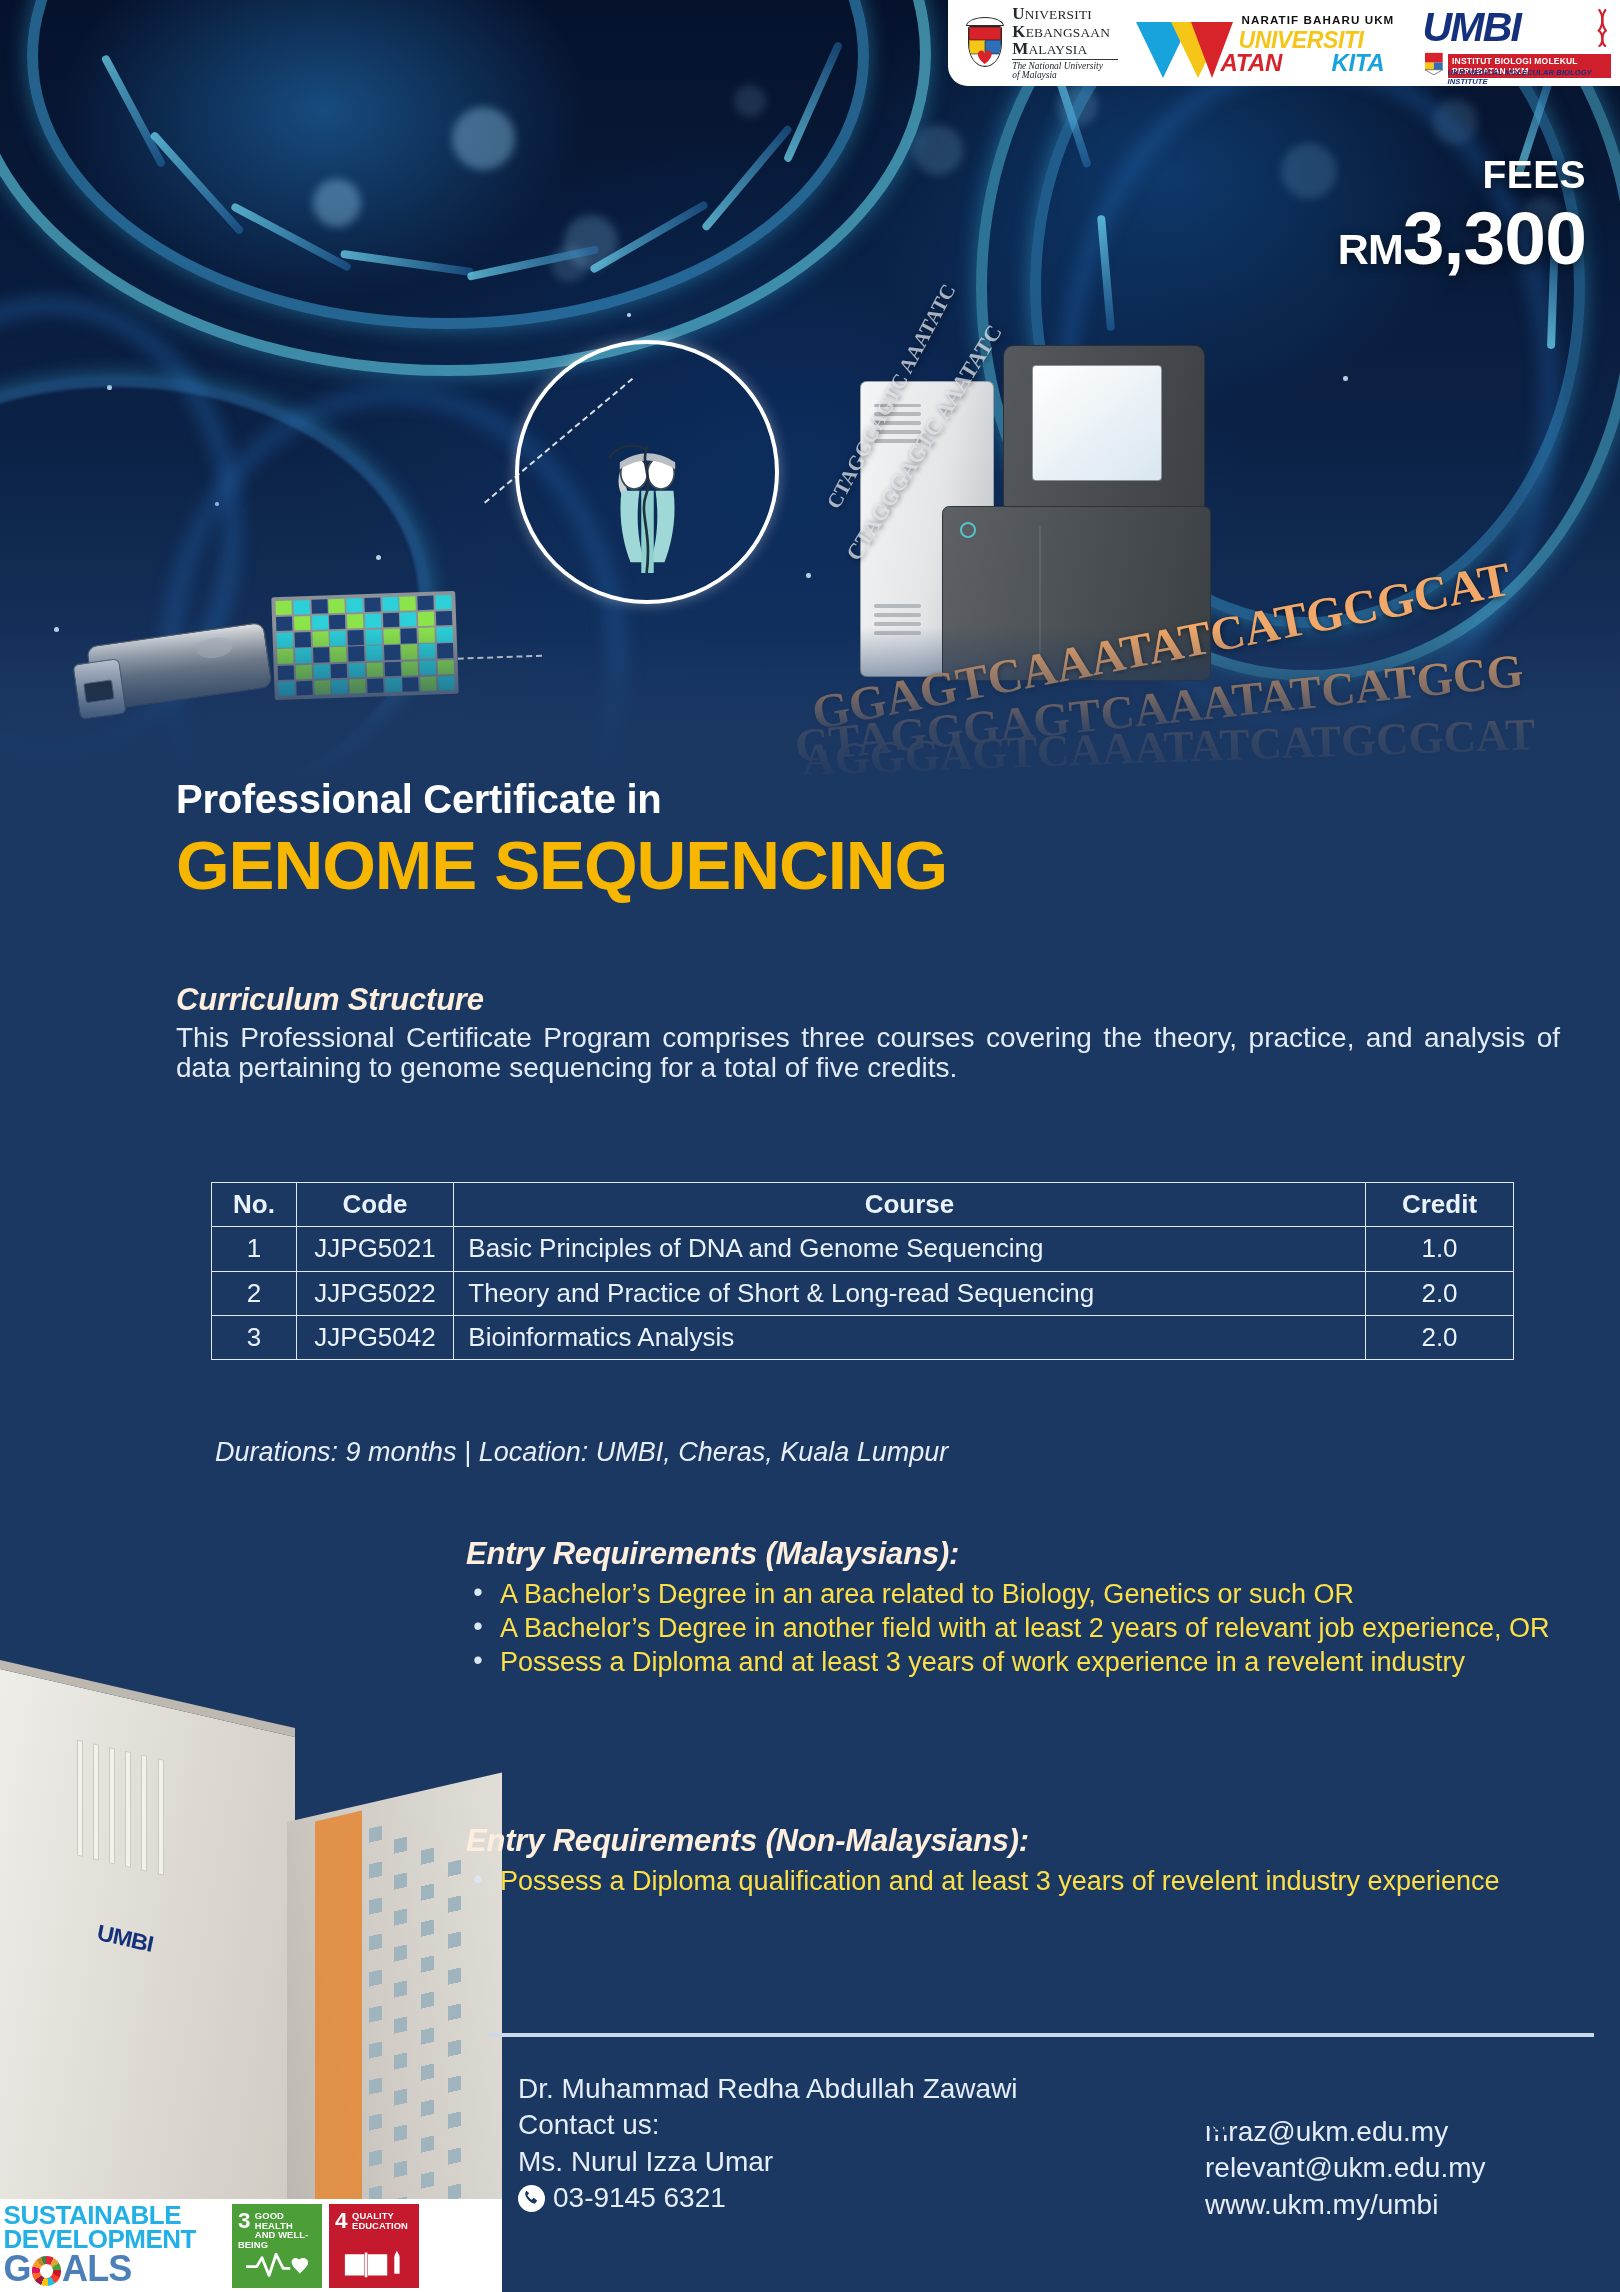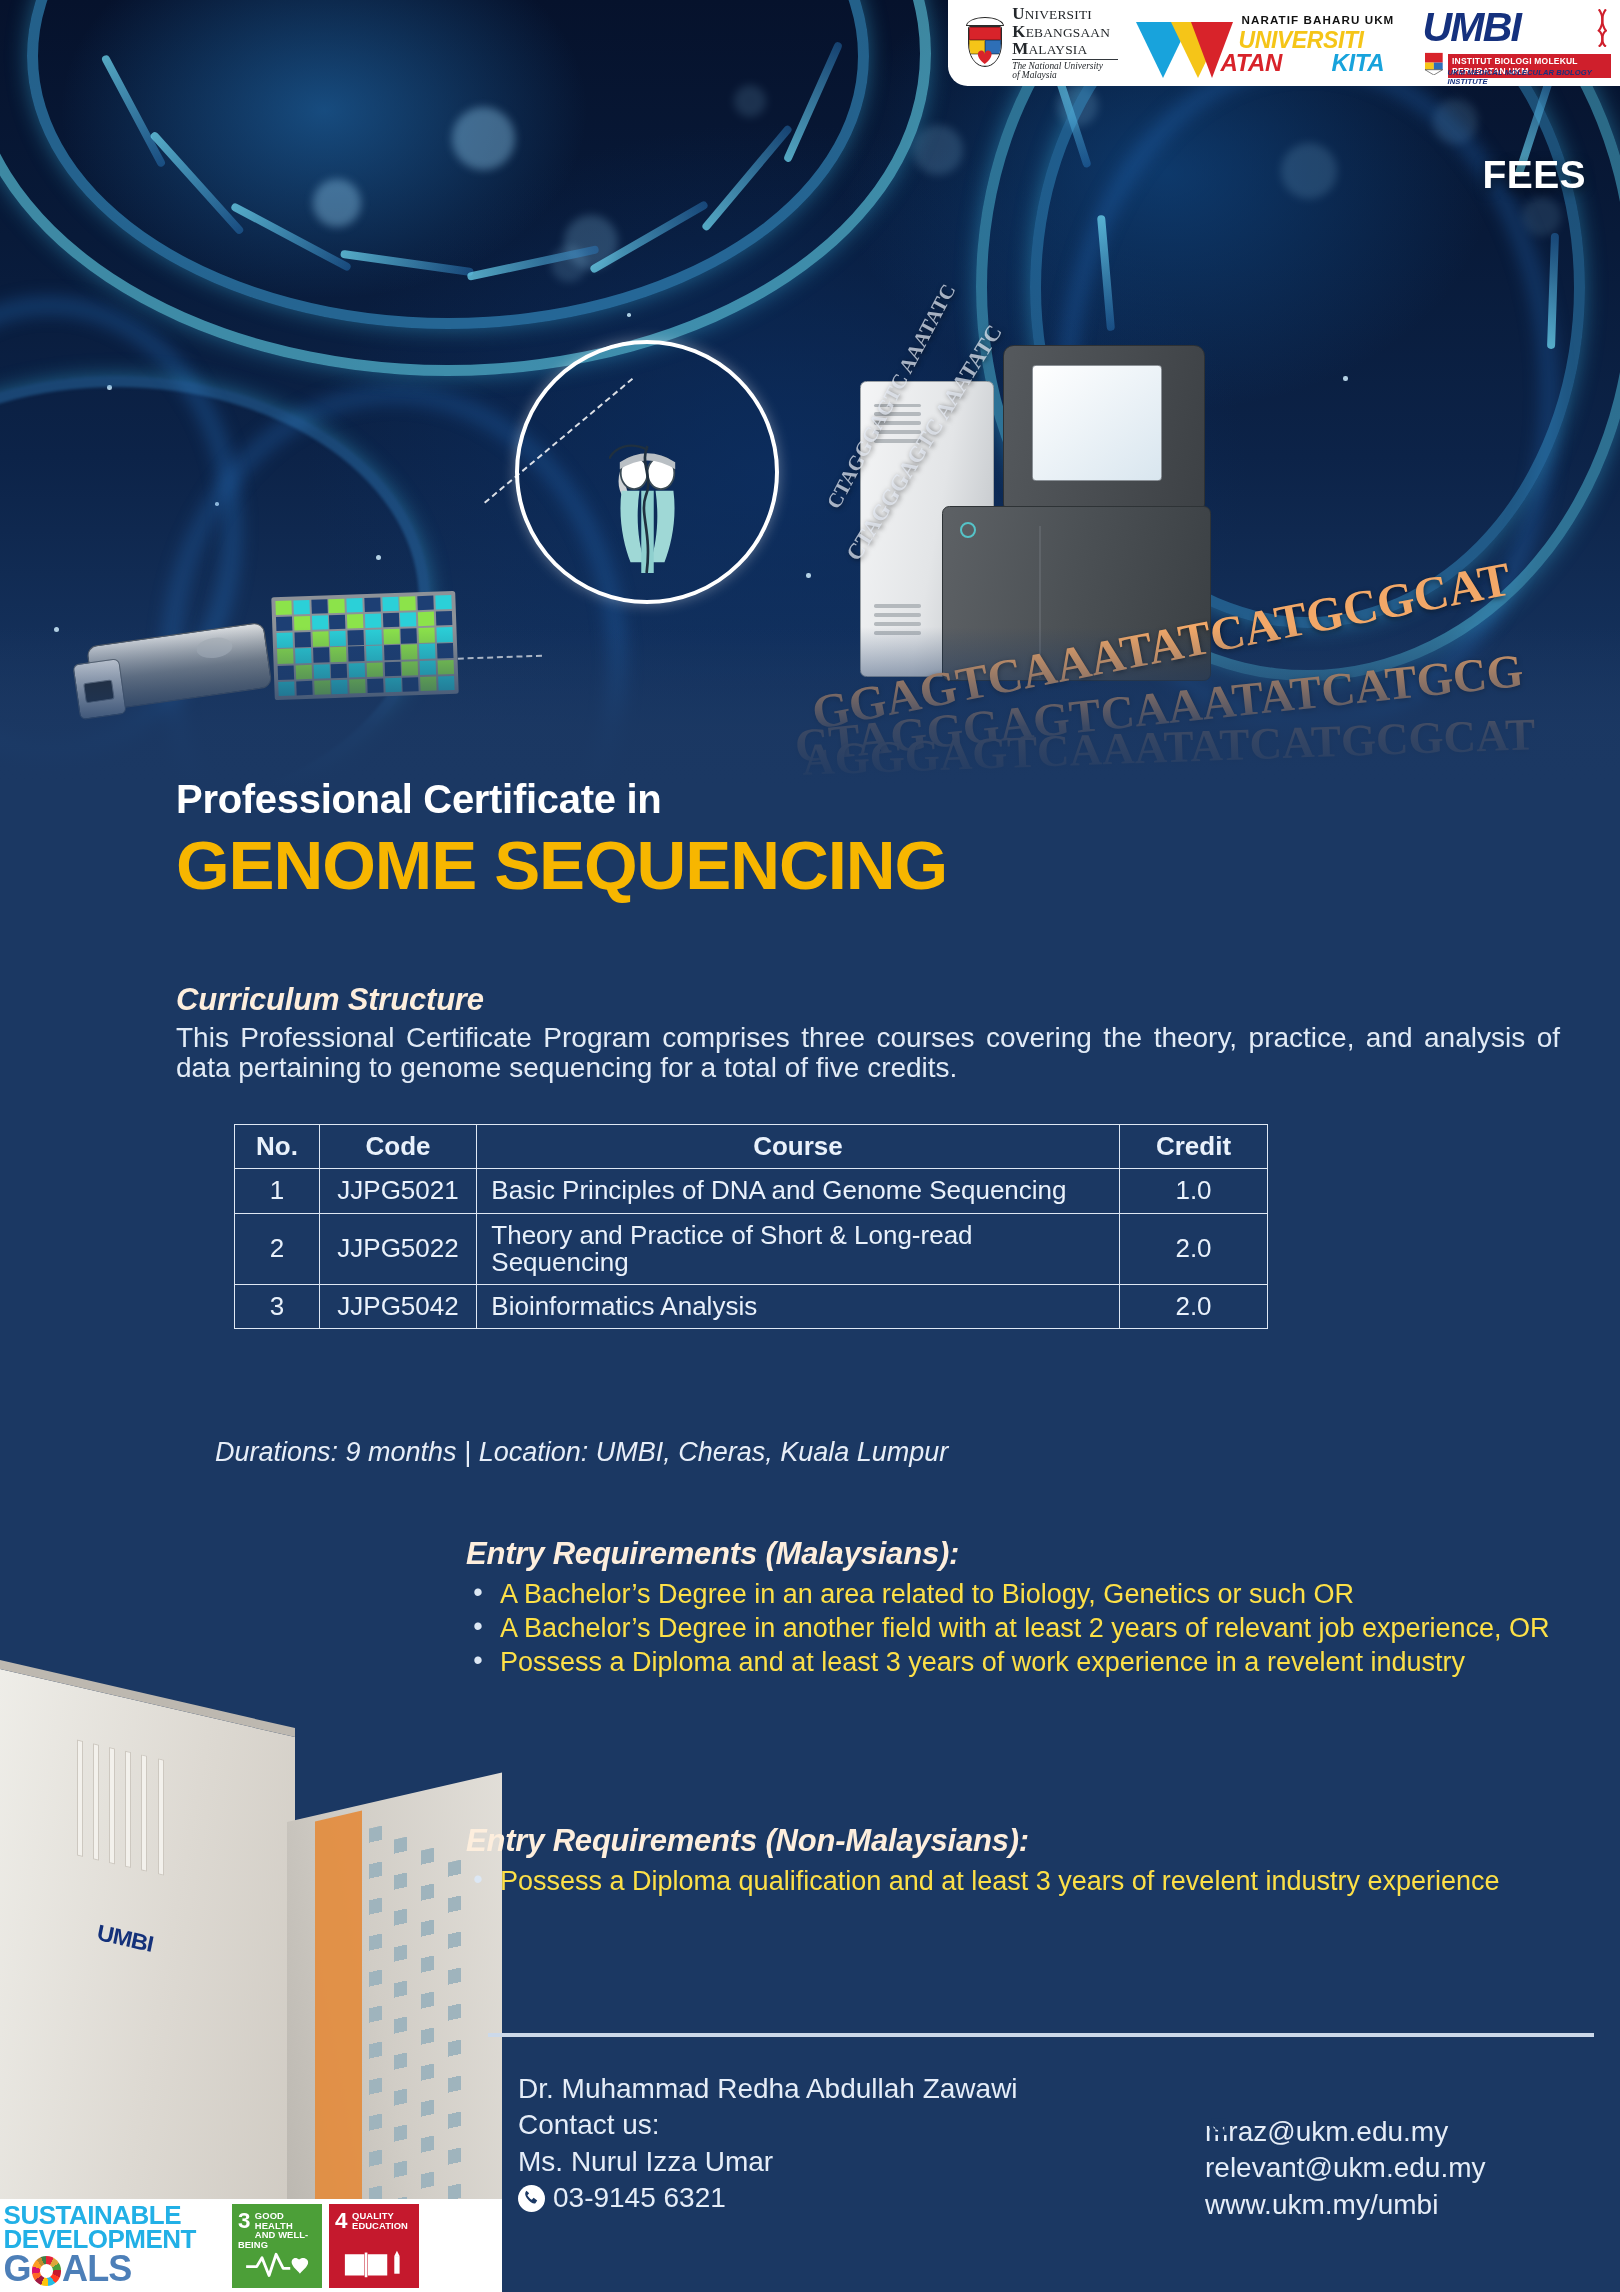--- a/index.html
+++ b/index.html
@@ -191,22 +191,22 @@
 
   
   .h-it { color:#fdeedd; font-size:31px; font-weight:bold; font-style:italic; letter-spacing:-0.2px; }
   .body-text { color:#e2ebf6; font-size:28px; line-height:1.08; }
 
   #curr-head { position:absolute; left:176px; top:982px; z-index:12; }
   #curr-para { position:absolute; left:176px; top:1023px; width:1384px; z-index:12; text-align:justify; line-height:1.06; }
 
   
   table.courses {
-    position:absolute; left:211px; top:1124px; width:1034px;
-    border-collapse: collapse; z-index:12;margin-left:23px;
+    position:absolute; left:211px; top:1182px; width:1303px;
+    border-collapse: collapse; z-index:12;
   }
   table.courses th, table.courses td {
     border:1.8px solid #dfe8f4; color:#e9f1fb; font-size:26px; padding:8px 10.7px;
     line-height:1.05;
   }
   table.courses th { font-weight:bold; text-align:center; }
   table.courses td.c-no { text-align:center; width:85px; }
   table.courses td.c-code { text-align:center; width:157px; }
   table.courses td.c-course { text-align:left; padding-left:14.3px; }
   table.courses td.c-credit { text-align:center; width:148px; }
@@ -496,20 +496,21 @@
         <rect x="11" y="12" width="10" height="8" fill="#2e6fb7"></rect>
         <path d="M1 20 L21 20 L11 26 Z" fill="#ffffff" stroke="#333" stroke-width=".7"></path>
       </svg>
       <div class="redbar">INSTITUT BIOLOGI MOLEKUL PERUBATAN UKM</div>
       <div class="sub2">UKM MEDICAL MOLECULAR BIOLOGY INSTITUTE</div>
     </div>
   </div>
 
   <div class="fees">
     <div class="w">FEES</div>
+    <div class="amt"><span class="rm">RM</span><span>3,300</span></div>
   </div>
 
   <div class="t-sub">Professional Certificate in</div>
   <div class="t-main">GENOME SEQUENCING</div>
 
   <div class="h-it" id="curr-head">Curriculum Structure</div>
   <div class="body-text" id="curr-para">This Professional Certificate Program comprises three courses covering the theory, practice, and analysis of data pertaining to genome sequencing for a total of five credits.</div>
 
   <table class="courses">
     <thead>

